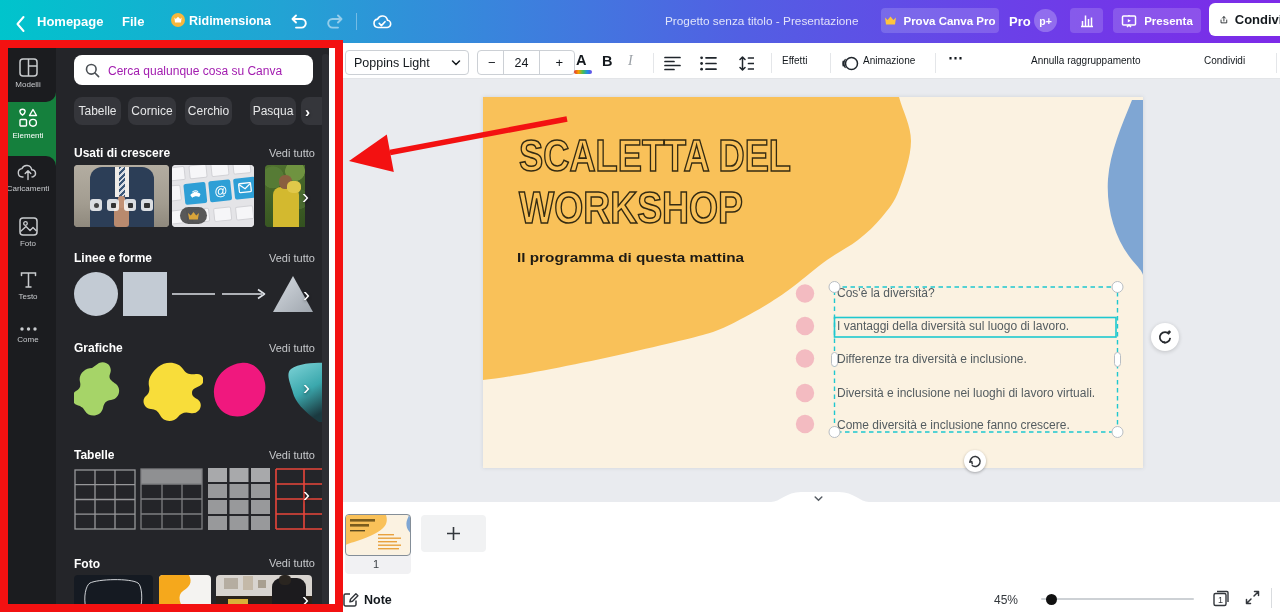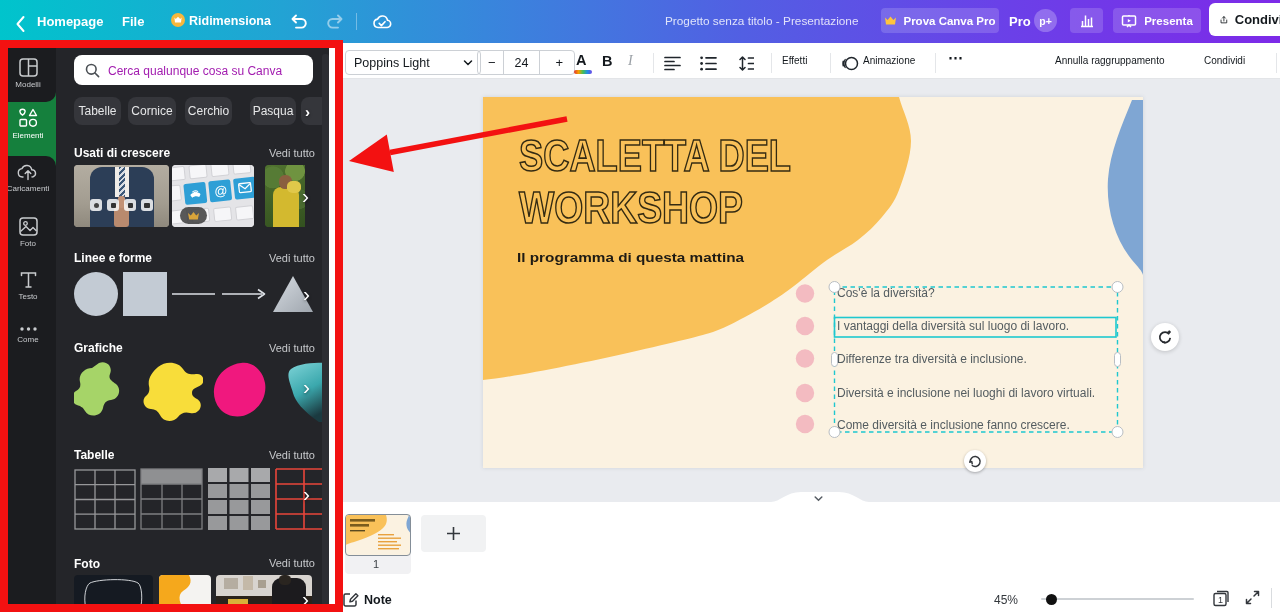--- a/index.html
+++ b/index.html
@@ -82,21 +82,21 @@
   <div class="tbtn" style="left:1209px;top:3px;height:33px;width:85px;background:#fff;color:#13181d;font-size:13px;justify-content:flex-start;padding-left:11px;border-radius:6px">
     <svg width="15" height="16" viewBox="0 0 15 16" style="margin-right:7px">
         <path d="M7.5 10 V1.8 M4.6 4.4 L7.5 1.4 l2.9 3" fill="none" stroke="#13181d" stroke-width="1.6" stroke-linecap="round" stroke-linejoin="round"></path>
         <path d="M2 8 v5.5 h11 V8" fill="none" stroke="#13181d" stroke-width="1.6" stroke-linecap="round" stroke-linejoin="round"></path>
       </svg>
     Condividi
   </div>
 </div>
 
 <div id="toolbar">
-  <div class="abs" style="left:10px;top:7px;width:136px;height:25px;border:1px solid #ccd0d5;border-radius:4px">
+  <div class="abs" style="left:10px;top:7px;width:124px;height:25px;border:1px solid #ccd0d5;border-radius:4px">
     <span style="position:absolute;left:8px;top:5px;font-size:12.5px;color:#13181d">Poppins Light</span>
     <svg style="position:absolute;right:7px;top:8px" width="10" height="8" viewBox="0 0 10 8">
         <path d="M1.5 2 L5 5.5 L8.5 2" fill="none" stroke="#13181d" stroke-width="1.5" stroke-linecap="round"></path>
       </svg>
   </div>
   <div class="abs" style="left:142px;top:7px;width:98px;height:25px;border:1px solid #ccd0d5;border-radius:4px">
     <span style="position:absolute;left:10px;top:4px;font-size:13px;color:#13181d">−</span>
     <div style="position:absolute;left:25px;top:0;width:37px;height:23px;border-left:1px solid #ccd0d5;border-right:1px solid #ccd0d5;text-align:center;font-size:12.5px;color:#13181d;padding-top:5px">24</div>
     <span style="position:absolute;right:11px;top:4px;font-size:13px;color:#13181d">+</span>
   </div>
@@ -123,21 +123,21 @@
   <div class="sep" style="left:436px"></div>
   <span class="t" style="left:447px">Effetti</span>
   <div class="sep" style="left:495px"></div>
   <svg class="abs" style="left:507px;top:12px" width="17" height="17" viewBox="0 0 17 17">
       <circle cx="9.5" cy="8.5" r="6" fill="none" stroke="#20262c" stroke-width="1.5"></circle>
       <path d="M3.2 12.5 a7.5 7.5 0 0 1 0 -8 M1.2 10.8 a9.5 9.5 0 0 1 0 -4.6" fill="none" stroke="#20262c" stroke-width="1.3" stroke-linecap="round"></path>
     </svg>
   <span class="t" style="left:528px">Animazione</span>
   <div class="sep" style="left:600px"></div>
   <span class="t" style="left:613px;top:6px;font-size:15px;font-weight:bold;letter-spacing:1px">⋯</span>
-  <span class="t" style="left:720px">Annulla raggruppamento</span>
+  <span class="t" style="left:696px">Annulla raggruppamento</span>
   <span class="t" style="left:869px">Condividi</span>
   <div class="sep" style="left:941px"></div>
 </div>
 
 <div id="rail">
   <div class="abs" style="left:0;top:0;width:56px;height:54px;background:#1b1c1f;border-radius:0 0 10px 0"></div>
   <div class="abs" style="left:0;top:108px;width:56px;height:456px;background:#1b1c1f;border-radius:0 10px 0 0"></div>
   <div class="ritem" style="top:9px">
     <svg width="21" height="21" viewBox="0 0 21 21">
         <rect x="2" y="2" width="17" height="17" rx="3" fill="none" stroke="#c9cbce" stroke-width="1.5"></rect>

